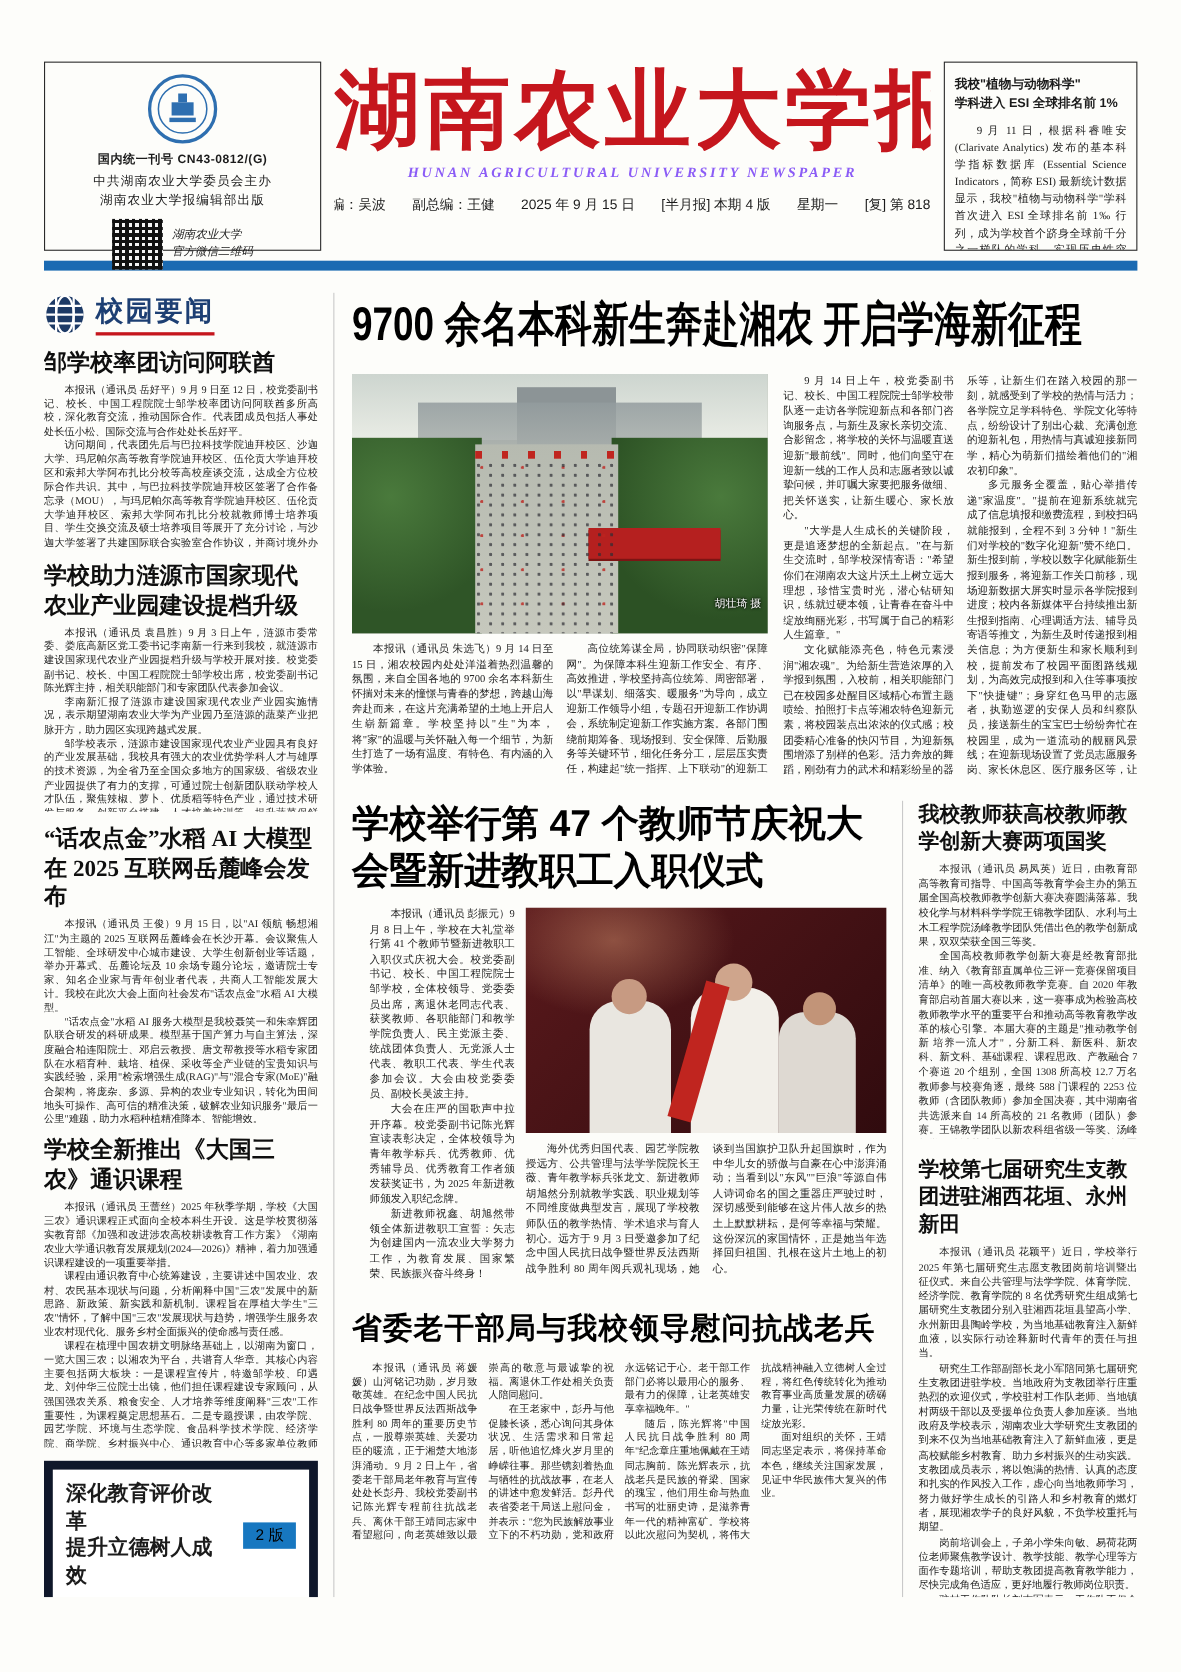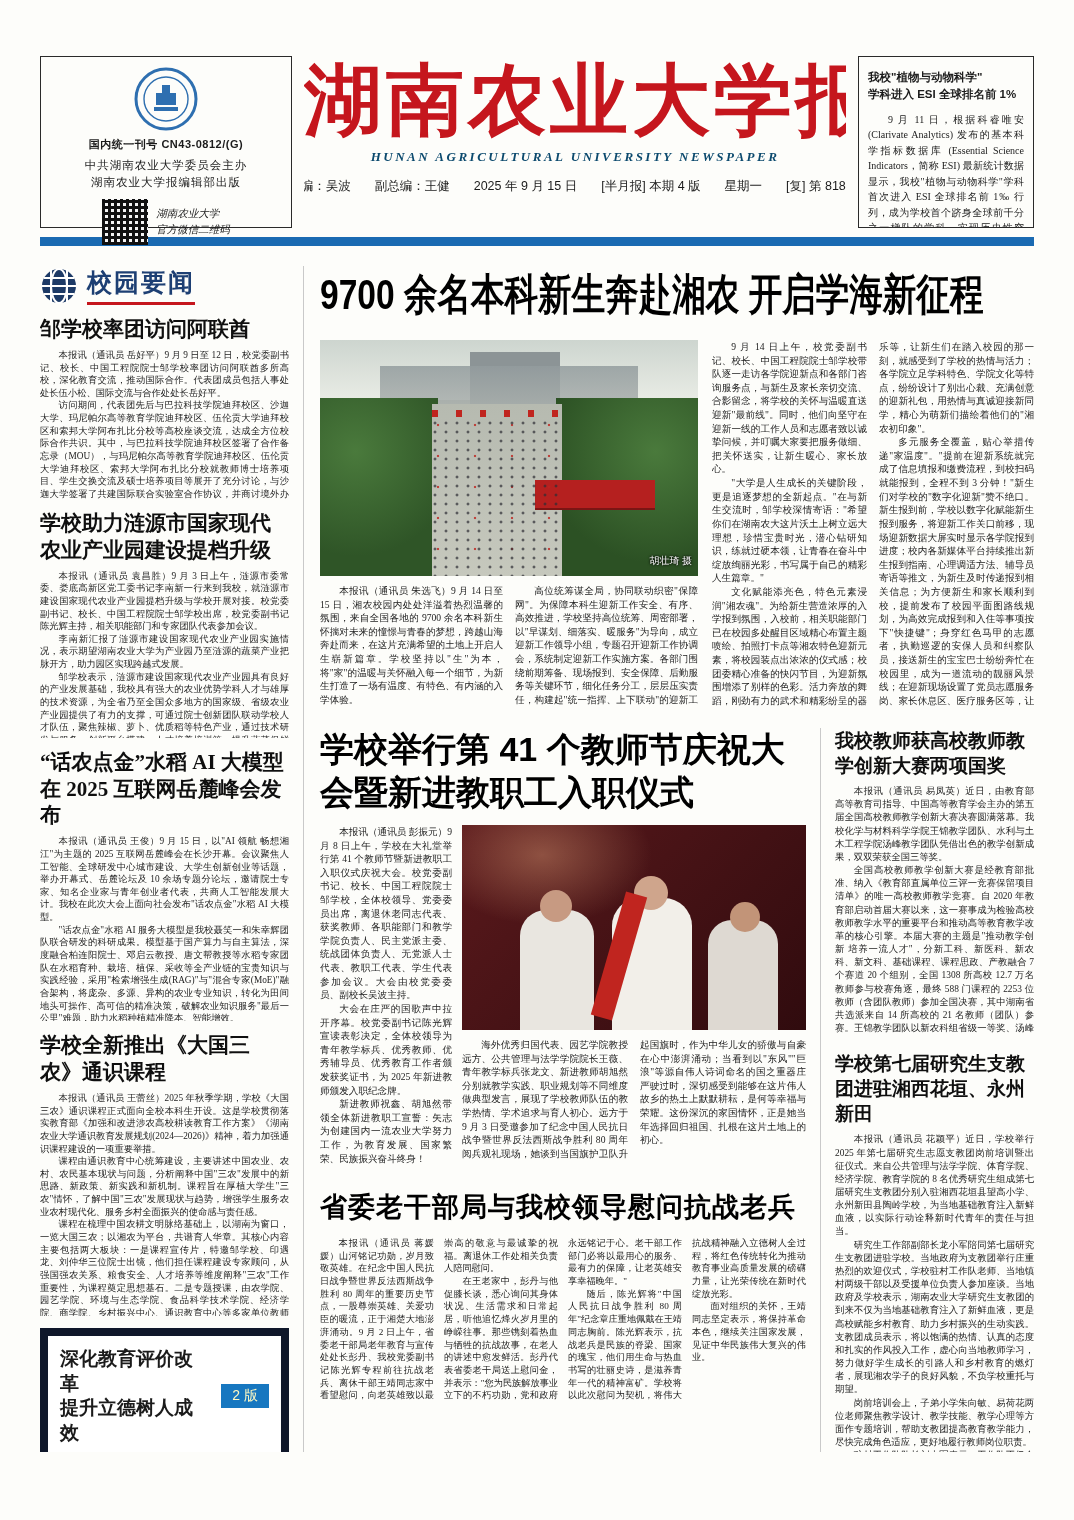--- a/index.html
+++ b/index.html
@@ -18,40 +18,40 @@
   .qr-row { display:flex; align-items:center; justify-content:center; gap:8px; margin-top:7px; }
   .qr {
     width:46px; height:46px; flex:none;
     background:
       repeating-linear-gradient(0deg,#111 0 3px,transparent 3px 6px),
       repeating-linear-gradient(90deg,#111 0 3px,#f4f4f4 3px 6px);
   }
   .qr-cap { font-size:10.5px; font-style:italic; text-align:left; line-height:1.5; }
   .mast-center { flex:1; text-align:center; overflow:hidden; }
   .mast-title { font-size:78px; line-height:1.12; font-weight:bold; color:#c5161d; font-family:"DejaVu Serif", serif; letter-spacing:4px; white-space:nowrap; }
-  .mast-en { font-size:13px; font-weight:bold; font-style:italic; letter-spacing:2.5px; margin-top:6px; color:#0c4a6e; }
+  .mast-en { font-size:13px; font-weight:bold; font-style:italic; letter-spacing:2.5px; margin-top:6px; color:#8b5cf6; }
   .info-line { margin-top:13px; display:flex; justify-content:center; gap:24px; font-size:12.5px; white-space:nowrap; font-family:"Liberation Sans",sans-serif; }
   .esi-box { width:176px; border:1px solid #2a2a2a; padding:12px 9px 6px; flex:none; overflow:hidden; }
   .esi-title { font-weight:bold; font-size:11.5px; line-height:1.5; font-family:"Liberation Sans",sans-serif; white-space:nowrap; }
   .esi-body { margin-top:8px; font-size:10px; line-height:1.55; text-align:justify; text-indent:2em; }
   .blue-bar { height:9px; background:#1a6ab2; margin-top:9px; }
   
   .content { display:flex; margin-top:20px; height:1186px; overflow:hidden; }
   .left-col { width:264px; padding-right:14px; border-right:1px solid #c9c9c9; flex:none; overflow:hidden; }
   .main-col { flex:1; padding-left:16px; overflow:hidden; }
   .sec-head { display:flex; align-items:center; gap:9px; }
   .sec-title { font-size:25px; font-weight:bold; color:#1d3f73; font-family:"Liberation Sans",sans-serif; border-bottom:3px solid #c5161d; padding-bottom:3px; letter-spacing:2px; }
   .lart { margin-top:11px; }
   .lart-title { font-size:21px; font-weight:900; line-height:1.28; color:#0f0f0f; }
   .lbody { margin-top:6px; font-size:9.3px; line-height:1.36; text-align:justify; color:#222; overflow:hidden; }
   .para { text-indent:2em; margin:0; }
   .mh-150 { max-height:150px; } .mh-168 { max-height:168px; } .mh-186 { max-height:186px; } .mh-224 { max-height:224px; }
   .promo { border:8px solid #0f172a; padding:11px 12px; display:flex; align-items:center; justify-content:space-between; margin-top:12px; background:#fff;gap:20px; }
   .promo-text { font-size:19px; font-weight:bold; font-family:"Liberation Sans",sans-serif; line-height:1.3; }
-  .promo-badge { background:#1777c0; color:#fef9c3; font-size:14px; padding:3px 11px; font-family:"Liberation Sans",sans-serif; flex:none; }
+  .promo-badge { background:#1777c0; color:#000000; font-size:14px; padding:3px 11px; font-family:"Liberation Sans",sans-serif; flex:none; }
   
   .s1-head { font-family:"Liberation Sans",sans-serif; font-weight:900; font-size:43px; white-space:nowrap; transform:scaleX(.78); transform-origin:left center; letter-spacing:0; color:#000; }
   .s1-body { display:flex; gap:14px; margin-top:16px; height:372px; overflow:hidden; }
   .s1-left { width:378px; flex:none; }
   .newsbody { font-size:9.6px; line-height:1.42; text-align:justify; color:#222; }
   .s1-left-text { margin-top:8px; column-count:2; column-gap:12px; height:126px; overflow:hidden; }
   .s1-right { flex:1; column-count:2; column-gap:12px; height:372px; overflow:hidden; }
   
   .photo1 { height:236px; position:relative; overflow:hidden; background:#b8beb2; }
   .photo1 > div { position:absolute; }
@@ -60,27 +60,27 @@
   .p1-tower { left:150px; top:12px; width:90px; height:52px; background:#8c9496; }
   .p1-green-l { left:0; top:58px; width:118px; bottom:0; background:radial-gradient(circle at 30% 30%, #4a7a3c, #2f5527 70%); }
   .p1-green-r { right:0; top:58px; width:142px; bottom:0; background:radial-gradient(circle at 70% 30%, #4a7a3c, #2c5124 70%); }
   .p1-plaza { left:112px; right:136px; top:64px; bottom:0; background:linear-gradient(#b6bab0,#c6c8bd); }
   .p1-flags { left:112px; right:136px; top:70px; height:7px; background:repeating-linear-gradient(90deg,#c0251f 0 6px,transparent 6px 24px); }
   .p1-stage { left:215px; top:140px; width:120px; height:28px; background:#b5201f; box-shadow:0 2px 0 #7c1514; }
   .p1-crowd { left:112px; right:136px; top:80px; bottom:0;
       background-image:radial-gradient(circle at 3px 3px, rgba(45,45,52,.7) 1.3px, transparent 1.7px),
                        radial-gradient(circle at 6px 5px, rgba(190,35,30,.8) 1.2px, transparent 1.6px);
       background-size:11px 9px, 37px 31px; }
-  .p1-cap { right:6px; bottom:8px; color:#fff; font-size:10px; text-shadow:0 0 3px #000, 0 0 2px #000;margin-left:41px; }
+  .p1-cap { right:6px; bottom:20px; color:#fff; font-size:10px; text-shadow:0 0 3px #000, 0 0 2px #000;margin-left:41px; }
   
   .row2 { display:flex; gap:14px; margin-top:16px; }
   .row2-left { width:486px; flex:none; }
   .row2-right { flex:1; border-left:1px solid #c9c9c9; padding-left:14px; overflow:hidden; }
   .s2-head { font-family:"Liberation Sans",sans-serif; font-weight:900; font-size:34px; line-height:1.25; color:#000; }
-  .s2-body { display:flex; gap:10px; margin-top:12px; height:348px; overflow:hidden; }
+  .s2-body { display:flex; gap:10px; margin-top:12px; height:348px; overflow:hidden;margin-left:16px; }
   .s2col1 { width:132px; flex:none; overflow:hidden; }
   .s2right { flex:1; }
   .photo2 { height:205px; position:relative; overflow:hidden; background:linear-gradient(135deg,#5a191c,#300b0e); }
   .photo2 > div { position:absolute; }
   .p2-glow { left:-30px; top:-40px; width:220px; height:140px; background:radial-gradient(closest-side, rgba(255,190,140,.35), transparent); }
   .p2-fig1 { left:58px; bottom:0; width:74px; height:120px; background:#e9e6e0; border-radius:26px 26px 0 0; }
   .p2-fig2 { left:150px; bottom:0; width:80px; height:132px; background:#f2efe9; border-radius:28px 28px 0 0; }
   .p2-fig3 { right:28px; bottom:0; width:70px; height:110px; background:#ded9d2; border-radius:24px 24px 0 0; }
   .p2-h1 { left:78px; bottom:108px; width:32px; height:32px; background:#c79a82; border-radius:50%; }
   .p2-h2 { left:172px; bottom:120px; width:34px; height:34px; background:#cfa58c; border-radius:50%; }
@@ -234,21 +234,21 @@
               <p class="para">"大学是人生成长的关键阶段，更是追逐梦想的全新起点。"在与新生交流时，邹学校深情寄语："希望你们在湖南农大这片沃土上树立远大理想，珍惜宝贵时光，潜心钻研知识，练就过硬本领，让青春在奋斗中绽放绚丽光彩，书写属于自己的精彩人生篇章。"</p>
               <p class="para">文化赋能添亮色，特色元素浸润"湘农魂"。为给新生营造浓厚的入学报到氛围，入校前，相关职能部门已在校园多处醒目区域精心布置主题喷绘、拍照打卡点等湘农特色迎新元素，将校园装点出浓浓的仪式感；校团委精心准备的快闪节目，为迎新氛围增添了别样的色彩。活力奔放的舞蹈，刚劲有力的武术和精彩纷呈的器乐等，让新生们在踏入校园的那一刻，就感受到了学校的热情与活力；各学院立足学科特色、学院文化等特点，纷纷设计了别出心裁、充满创意的迎新礼包，用热情与真诚迎接新同学，精心为萌新们描绘着他们的"湘农初印象"。</p>
               <p class="para">多元服务全覆盖，贴心举措传递"家温度"。"提前在迎新系统就完成了信息填报和缴费流程，到校扫码就能报到，全程不到 3 分钟！"新生们对学校的"数字化迎新"赞不绝口。新生报到前，学校以数字化赋能新生报到服务，将迎新工作关口前移，现场迎新数据大屏实时显示各学院报到进度；校内各新媒体平台持续推出新生报到指南、心理调适方法、辅导员寄语等推文，为新生及时传递报到相关信息；为方便新生和家长顺利到校，提前发布了校园平面图路线规划，为高效完成报到和入住等事项按下"快捷键"；身穿红色马甲的志愿者，执勤巡逻的安保人员和纠察队员，接送新生的宝宝巴士纷纷奔忙在校园里，成为一道流动的靓丽风景线；在迎新现场设置了党员志愿服务岗、家长休息区、医疗服务区等，让家长们缓解旅途的疲惫，为新生入学安全报到保驾护航；学校为家庭经济困难学生开启迎新"绿色通道"，并准备了"爱心被服"和"新生大礼包"，为学生送去入学第一份温暖，助力他们顺利融入校园，安心开启成长新旅程。</p>
             </div>
         </div>
       </article>
 
       <div class="row2">
         <div class="row2-left">
           <article>
-            <h2 class="s2-head">学校举行第 41 个教师节庆祝大会暨新进教职工入职仪式</h2>
+            <h2 class="s2-head">学校举行第 47 个教师节庆祝大会暨新进教职工入职仪式</h2>
             <div class="s2-body">
               <div class="s2col1 newsbody">
                   <p class="para">本报讯（通讯员 彭振元）9 月 8 日上午，学校在大礼堂举行第 41 个教师节暨新进教职工入职仪式庆祝大会。校党委副书记、校长、中国工程院院士邹学校，全体校领导、党委委员出席，离退休老同志代表、获奖教师、各职能部门和教学学院负责人、民主党派主委、统战团体负责人、无党派人士代表、教职工代表、学生代表参加会议。大会由校党委委员、副校长吴波主持。</p>
                   <p class="para">大会在庄严的国歌声中拉开序幕。校党委副书记陈光辉宣读表彰决定，全体校领导为青年教学标兵、优秀教师、优秀辅导员、优秀教育工作者颁发获奖证书，为 2025 年新进教师颁发入职纪念牌。</p>
                   <p class="para">新进教师祝鑫、胡旭然带领全体新进教职工宣誓：矢志为创建国内一流农业大学努力工作，为教育发展、国家繁荣、民族振兴奋斗终身！</p>
                 </div>
               <div class="s2right">
                 <div class="photo2">
                   <div class="p2-glow"></div>
                   <div class="p2-fig1"></div>

